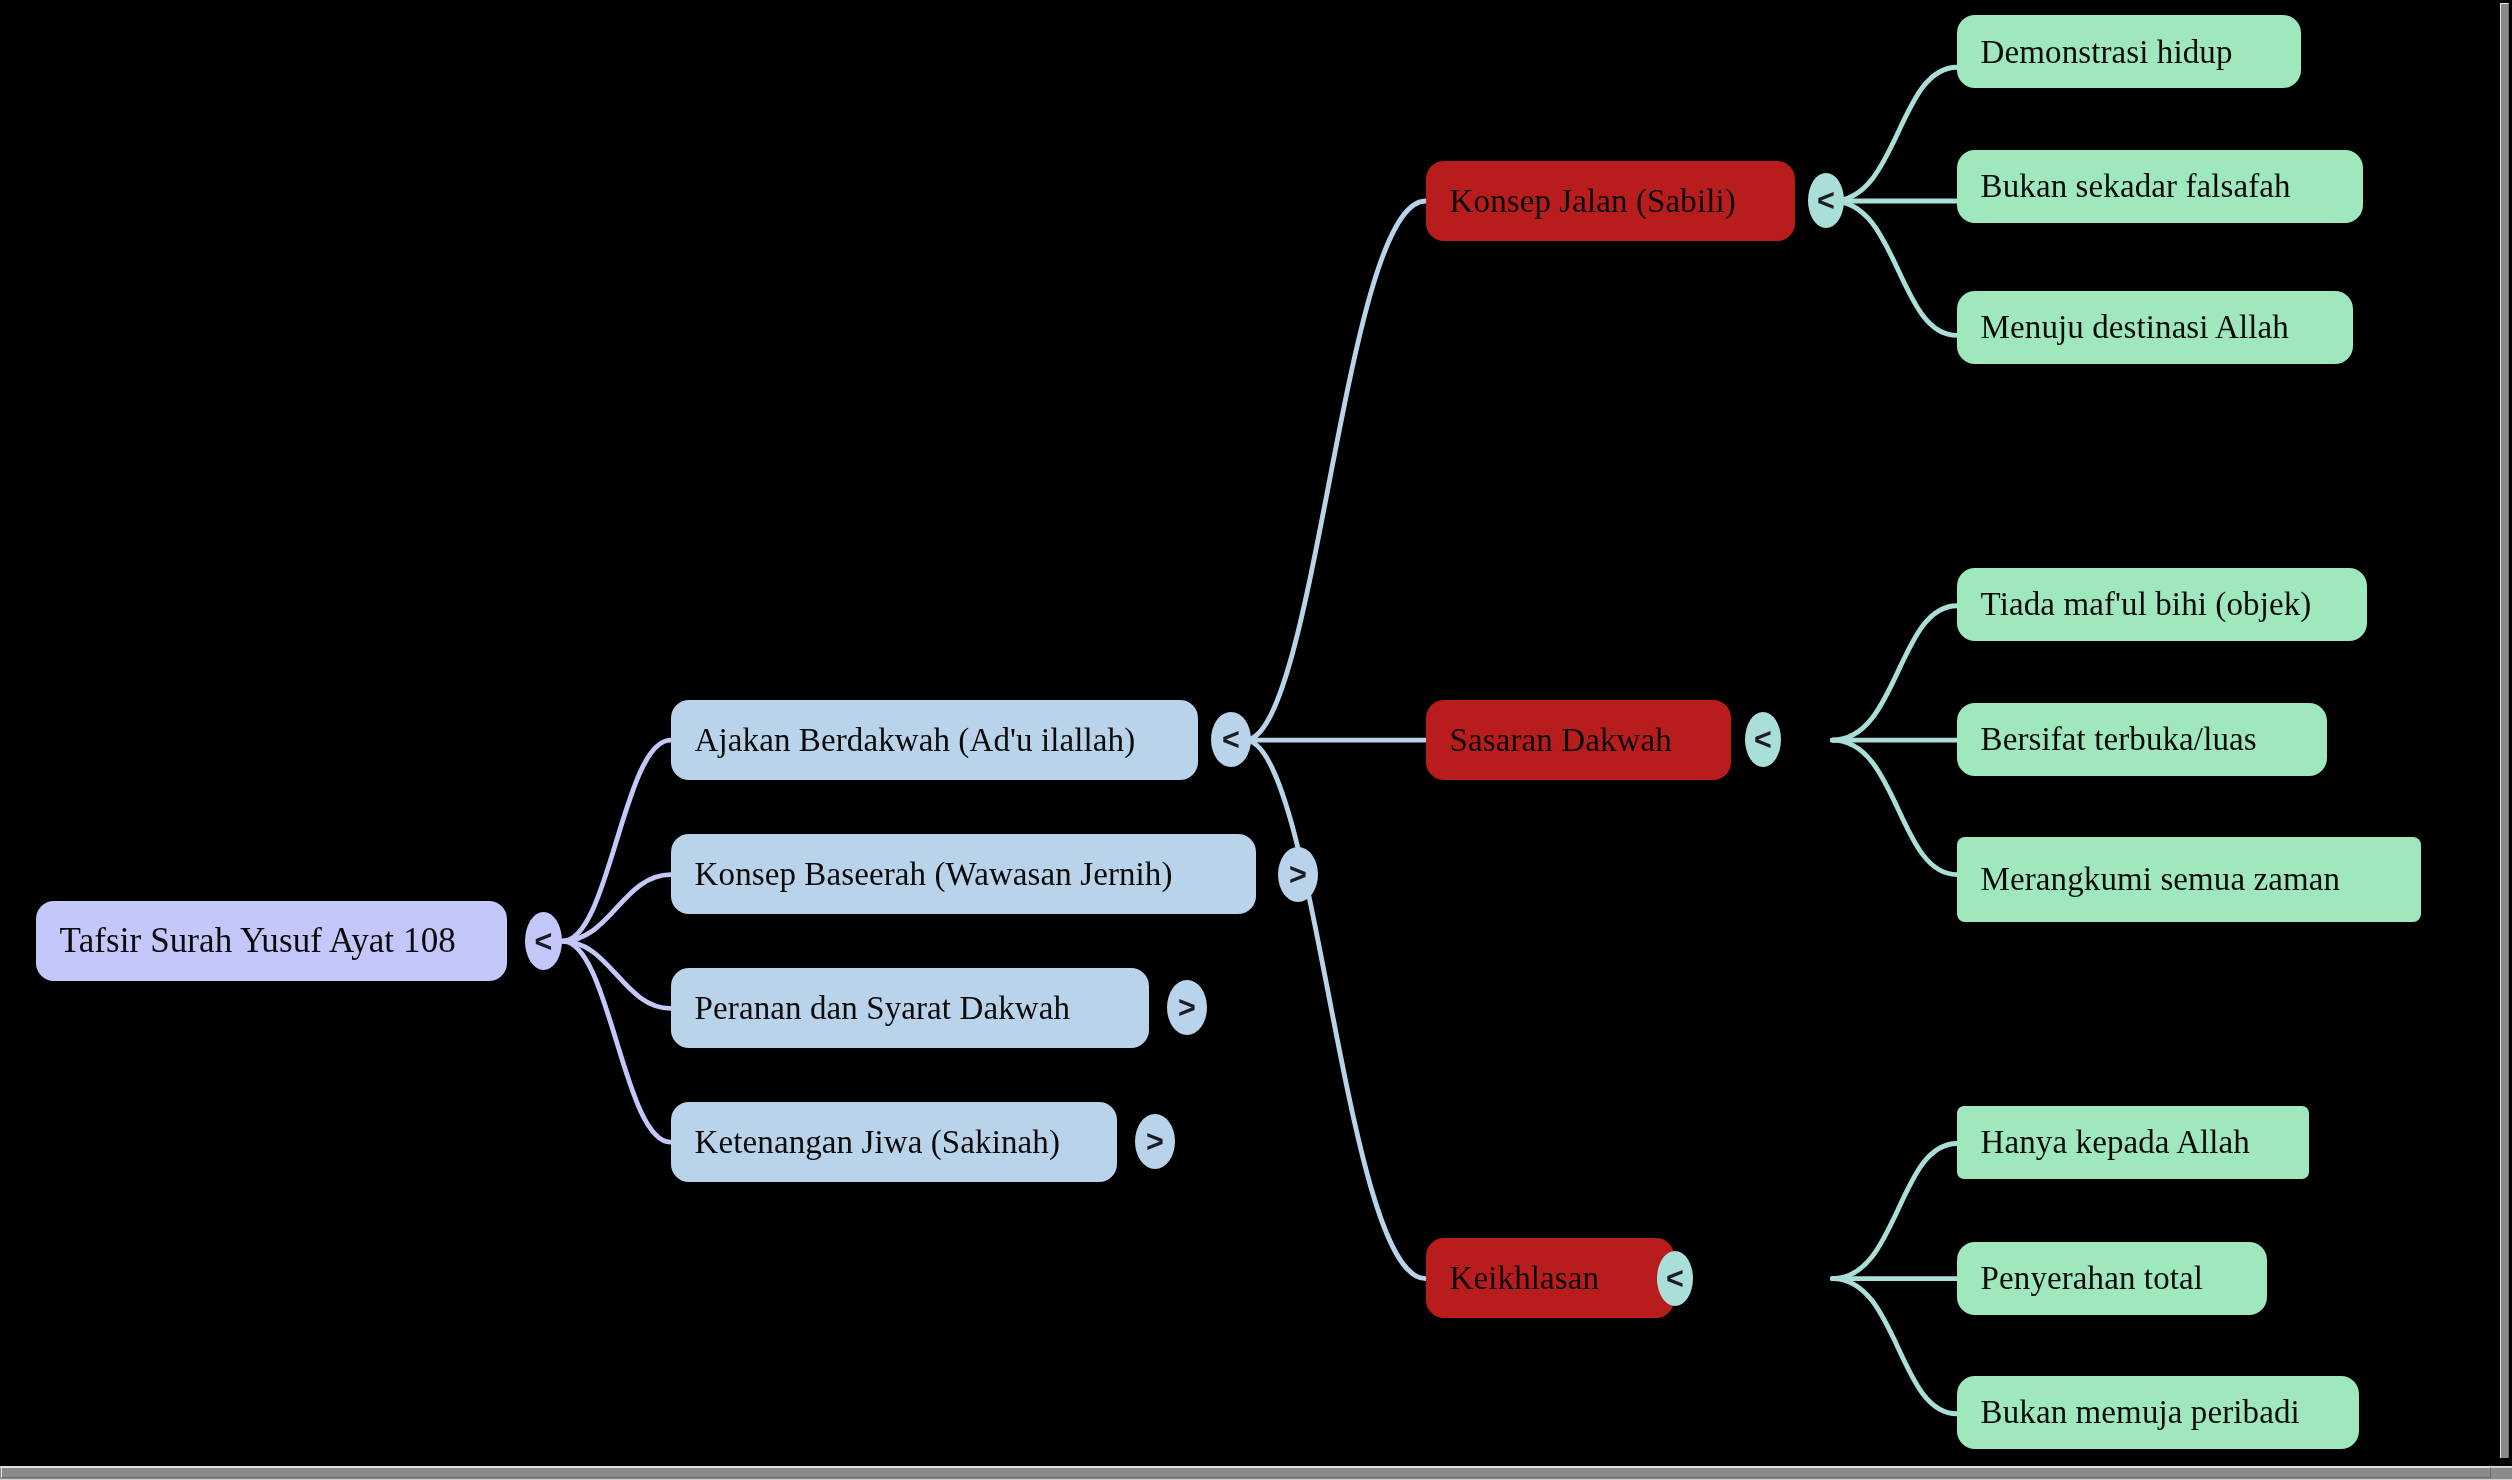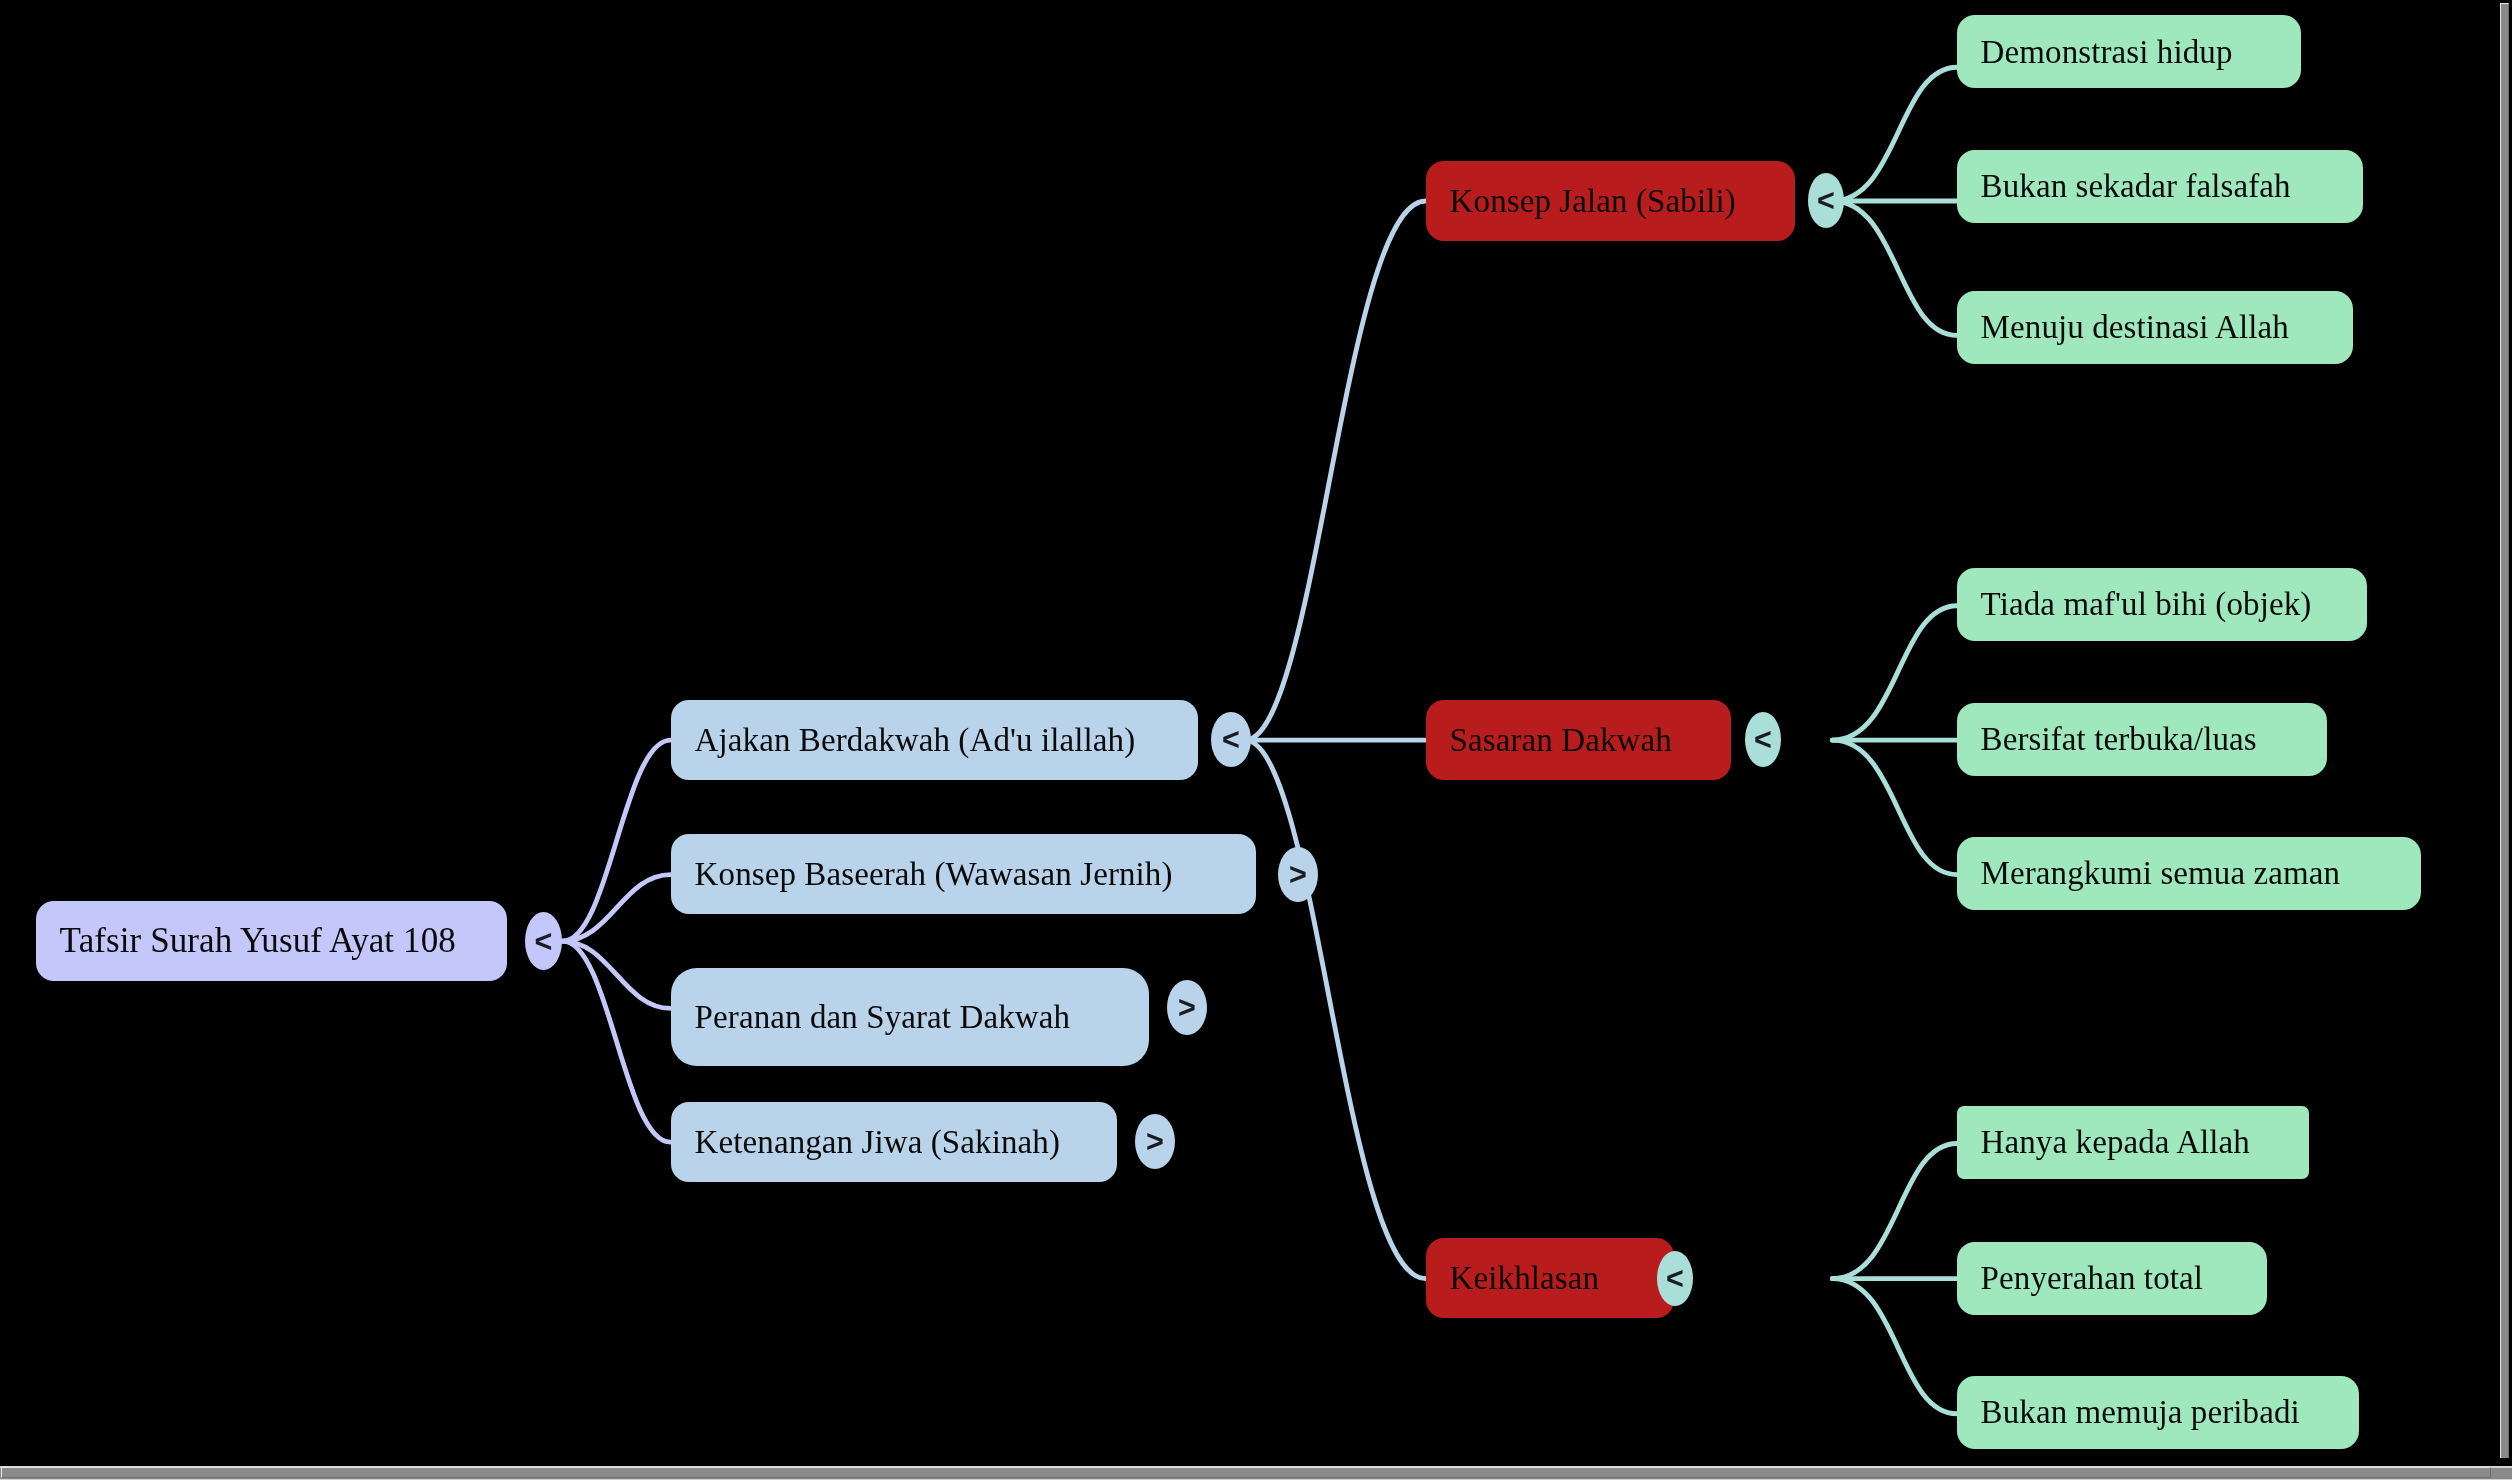--- a/index.html
+++ b/index.html
@@ -157,21 +157,21 @@
     <span>&lt;</span>
   </div>
 
   <div class="node lvl1" style="left:671px; top:834px; height:80px; width:585px;">
     <span>Konsep Baseerah (Wawasan Jernih)</span>
   </div>
   <div class="toggle t-blue" style="left:1278px; top:847px; width:40px; height:55px;">
     <span>&gt;</span>
   </div>
 
-  <div class="node lvl1" style="left:671px; top:968px; height:98px; width:478px;border-radius:26px;">
+  <div class="node lvl1" style="left:671px; top:968px; height:80px; width:478px;">
     <span>Peranan dan Syarat Dakwah</span>
   </div>
   <div class="toggle t-blue" style="left:1167px; top:980px; width:40px; height:55px;">
     <span>&gt;</span>
   </div>
 
   <div class="node lvl1" style="left:671px; top:1102px; height:80px; width:446px;">
     <span>Ketenangan Jiwa (Sakinah)</span>
   </div>
   <div class="toggle t-blue" style="left:1135px; top:1114px; width:40px; height:55px;">
@@ -208,21 +208,21 @@
   <div class="node lvl3" style="left:1957px; top:284px; height:73px; width:396px;margin-top:7px;">
     <span>Menuju destinasi Allah</span>
   </div>
 
   <div class="node lvl3" style="left:1957px; top:568px; height:73px; width:410px;">
     <span>Tiada maf'ul bihi (objek)</span>
   </div>
   <div class="node lvl3" style="left:1957px; top:703px; height:73px; width:370px;">
     <span>Bersifat terbuka/luas</span>
   </div>
-  <div class="node lvl3" style="left:1957px; top:837px; height:73px; width:464px;">
+  <div class="node lvl3" style="left:1957px; top:837px; height:85px; width:464px;border-radius:8px;">
     <span>Merangkumi semua zaman</span>
   </div>
 
   <div class="node lvl3" style="left:1957px; top:1106px; height:73px; width:352px;border-radius:7px;">
     <span>Hanya kepada Allah</span>
   </div>
   <div class="node lvl3" style="left:1957px; top:1242px; height:73px; width:310px;">
     <span>Penyerahan total</span>
   </div>
   <div class="node lvl3" style="left:1957px; top:1376px; height:73px; width:402px;">

